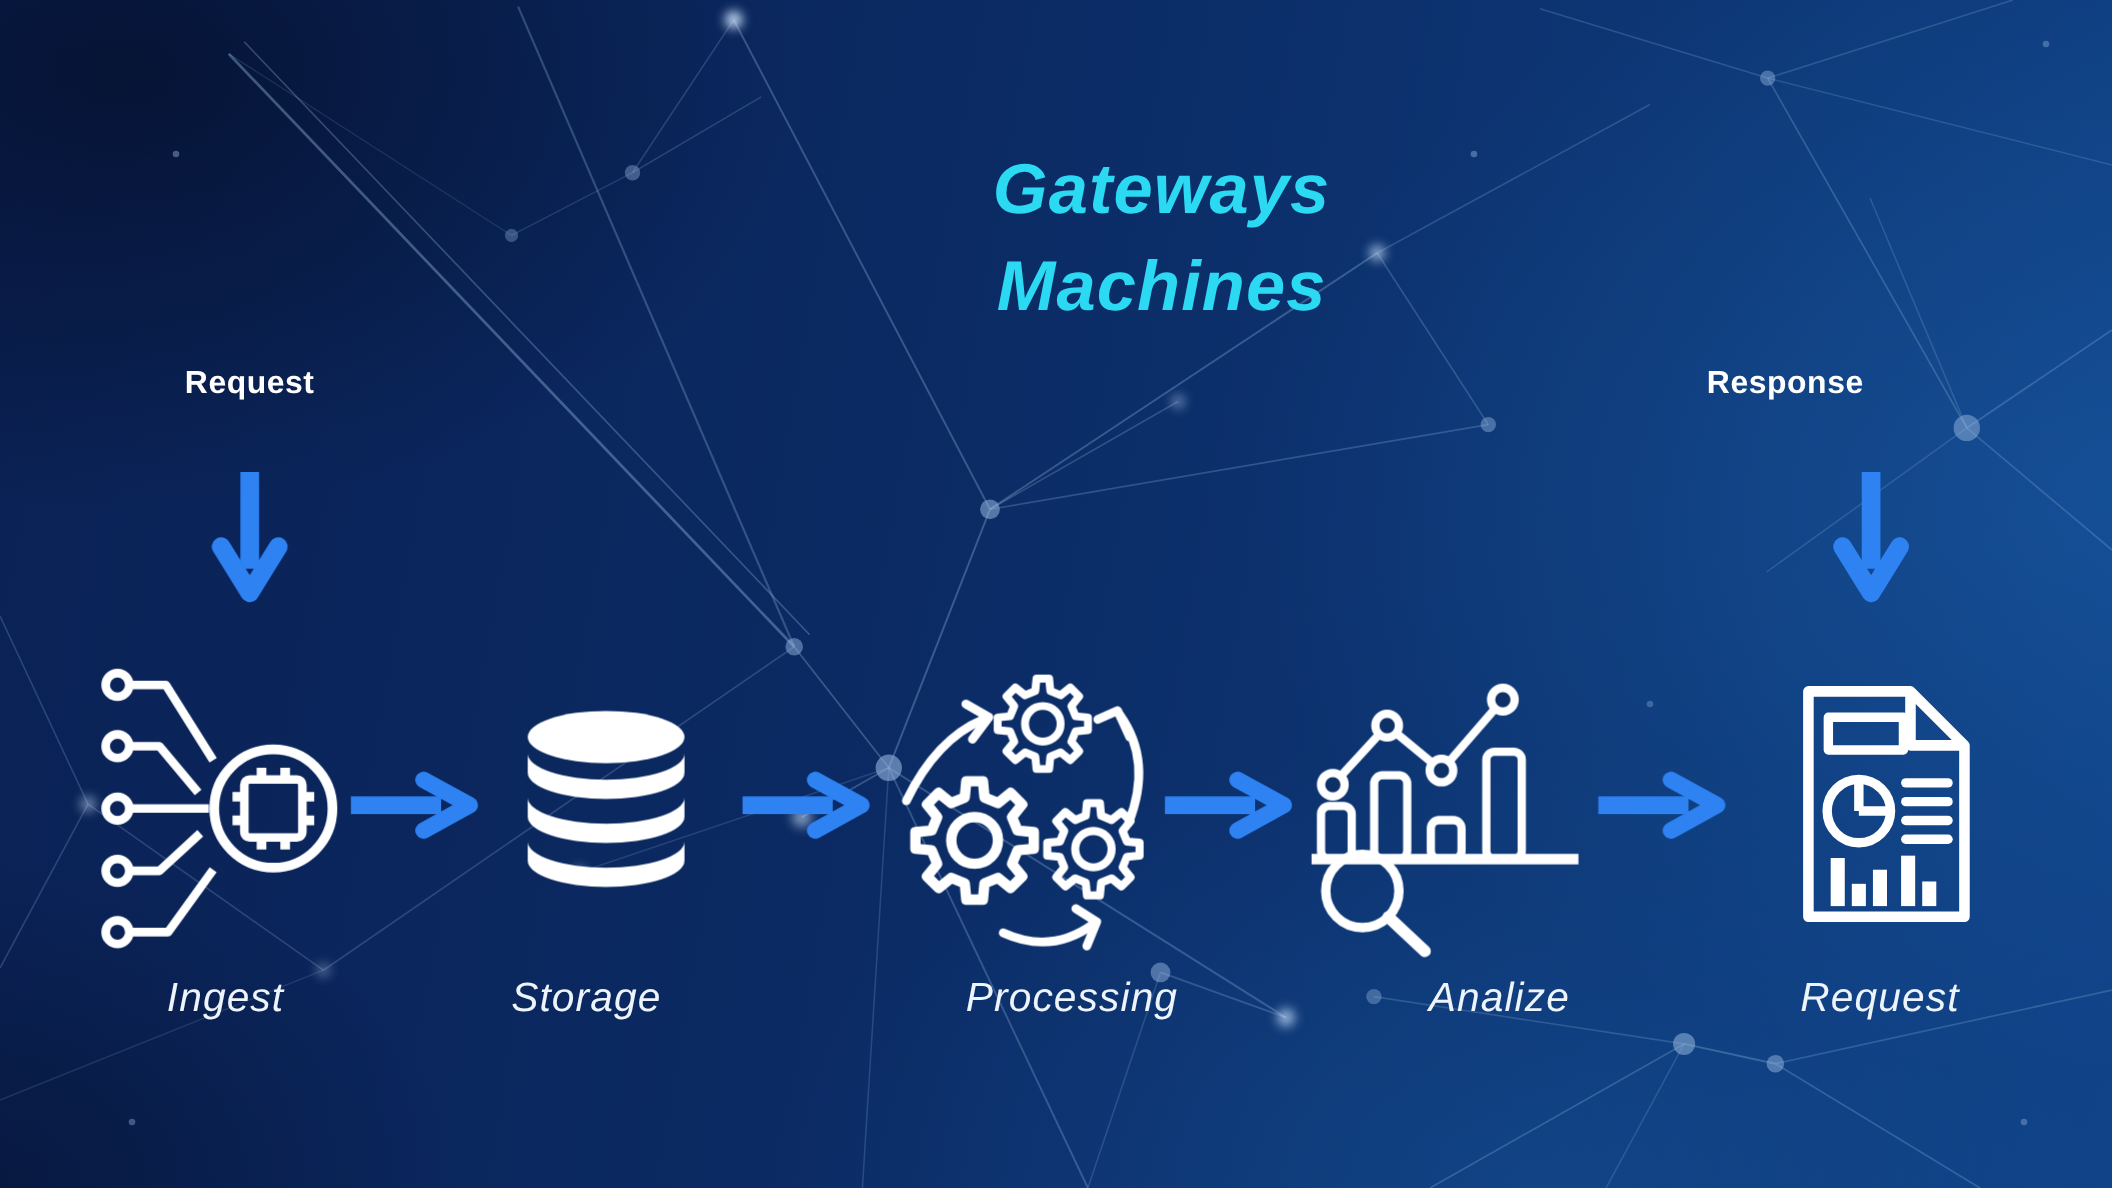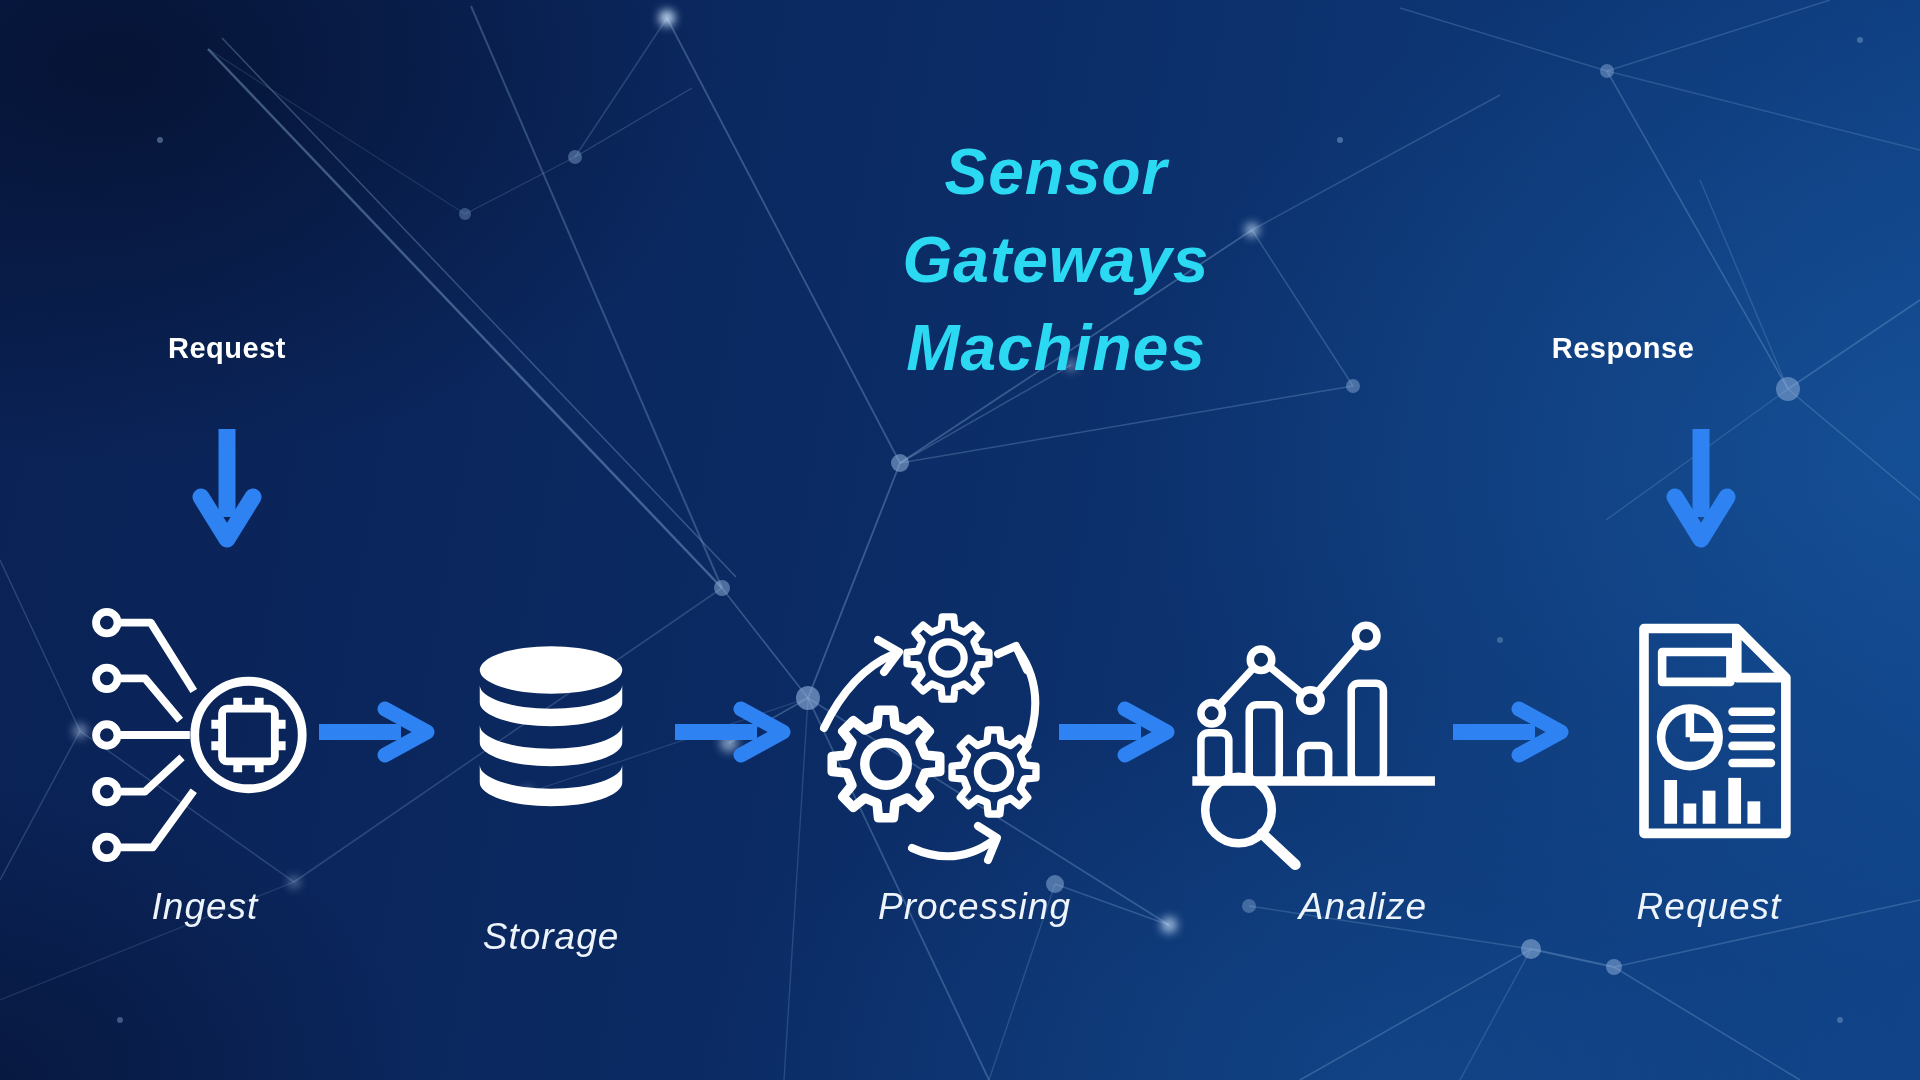--- a/index.html
+++ b/index.html
@@ -106,21 +106,20 @@
       <circle cx="729" cy="743" r="9" opacity=".60"></circle>
       <circle cx="80" cy="731" r="7" opacity=".55"></circle>
       <circle cx="1169" cy="925" r="8" opacity=".75"></circle>
       <circle cx="1071" cy="365" r="6" opacity=".50"></circle>
       <circle cx="294" cy="882" r="6" opacity=".40"></circle>
       <circle cx="527" cy="793" r="6" opacity=".40"></circle>
     </g>
   </svg>
 
   <div class="title" style="color:#2BD9F2;">
-    <div>Sensor</div>
     <div>Gateways</div>
     <div>Machines</div>
   </div>
 
   <div class="endpoint-label" style="left:77px;">Request</div>
   <svg class="v-arrow" style="left:192px;" width="70" height="135" viewBox="0 0 70 135">
     <g stroke="#2E82F2" fill="none">
       <path d="M35,4 V92" stroke-width="17"></path>
       <path d="M9,72 L35,114 L61,72" stroke-width="17" stroke-linecap="round" stroke-linejoin="round"></path>
     </g>
@@ -245,19 +244,19 @@
         </g>
     </svg>
     <svg class="h-arrow" style="left:1449px;" width="130" height="60" viewBox="0 0 130 60">
       <g stroke="#2E82F2" fill="none">
           <path d="M4,30 H86" stroke-width="16"></path>
       <path d="M70,7 L112,30 L70,53" stroke-width="15" stroke-linecap="round" stroke-linejoin="round"></path>
         </g>
     </svg>
 
     <div class="stage-label" style="left:55px;font-style:italic;">Ingest</div>
-    <div class="stage-label" style="left:401px;margin-top:30px;">Storage</div>
+    <div class="stage-label" style="left:383px;">Storage</div>
     <div class="stage-label" style="left:771px;text-align:right;">Processing</div>
     <div class="stage-label" style="left:1213px;font-style:italic;">Analize</div>
     <div class="stage-label" style="left:1559px;">Request</div>
   </div>
 
 </div>
 
 </body></html>

